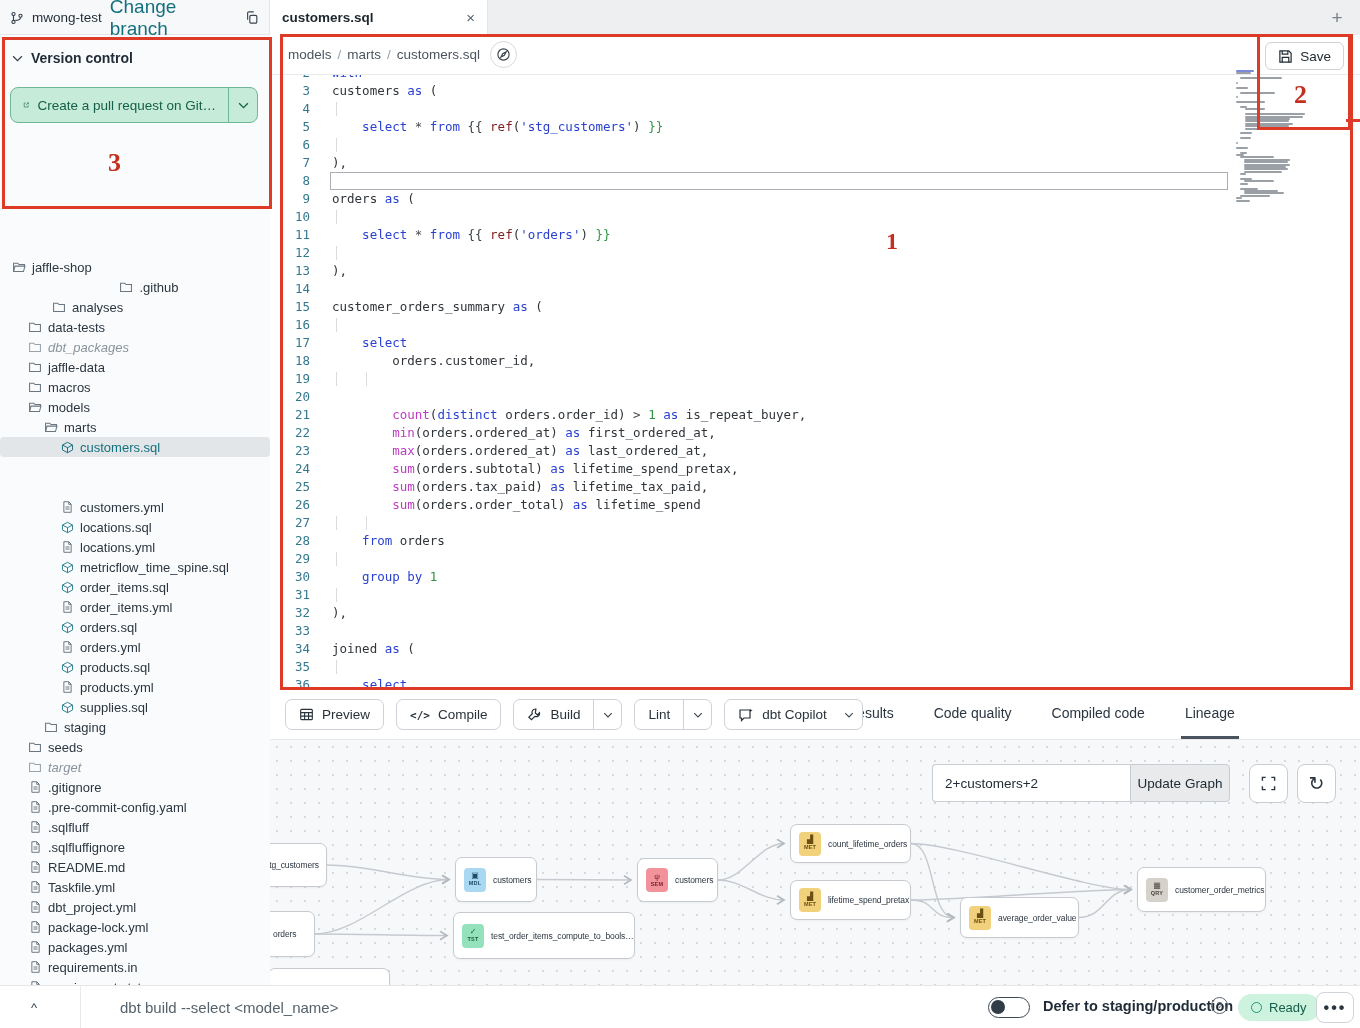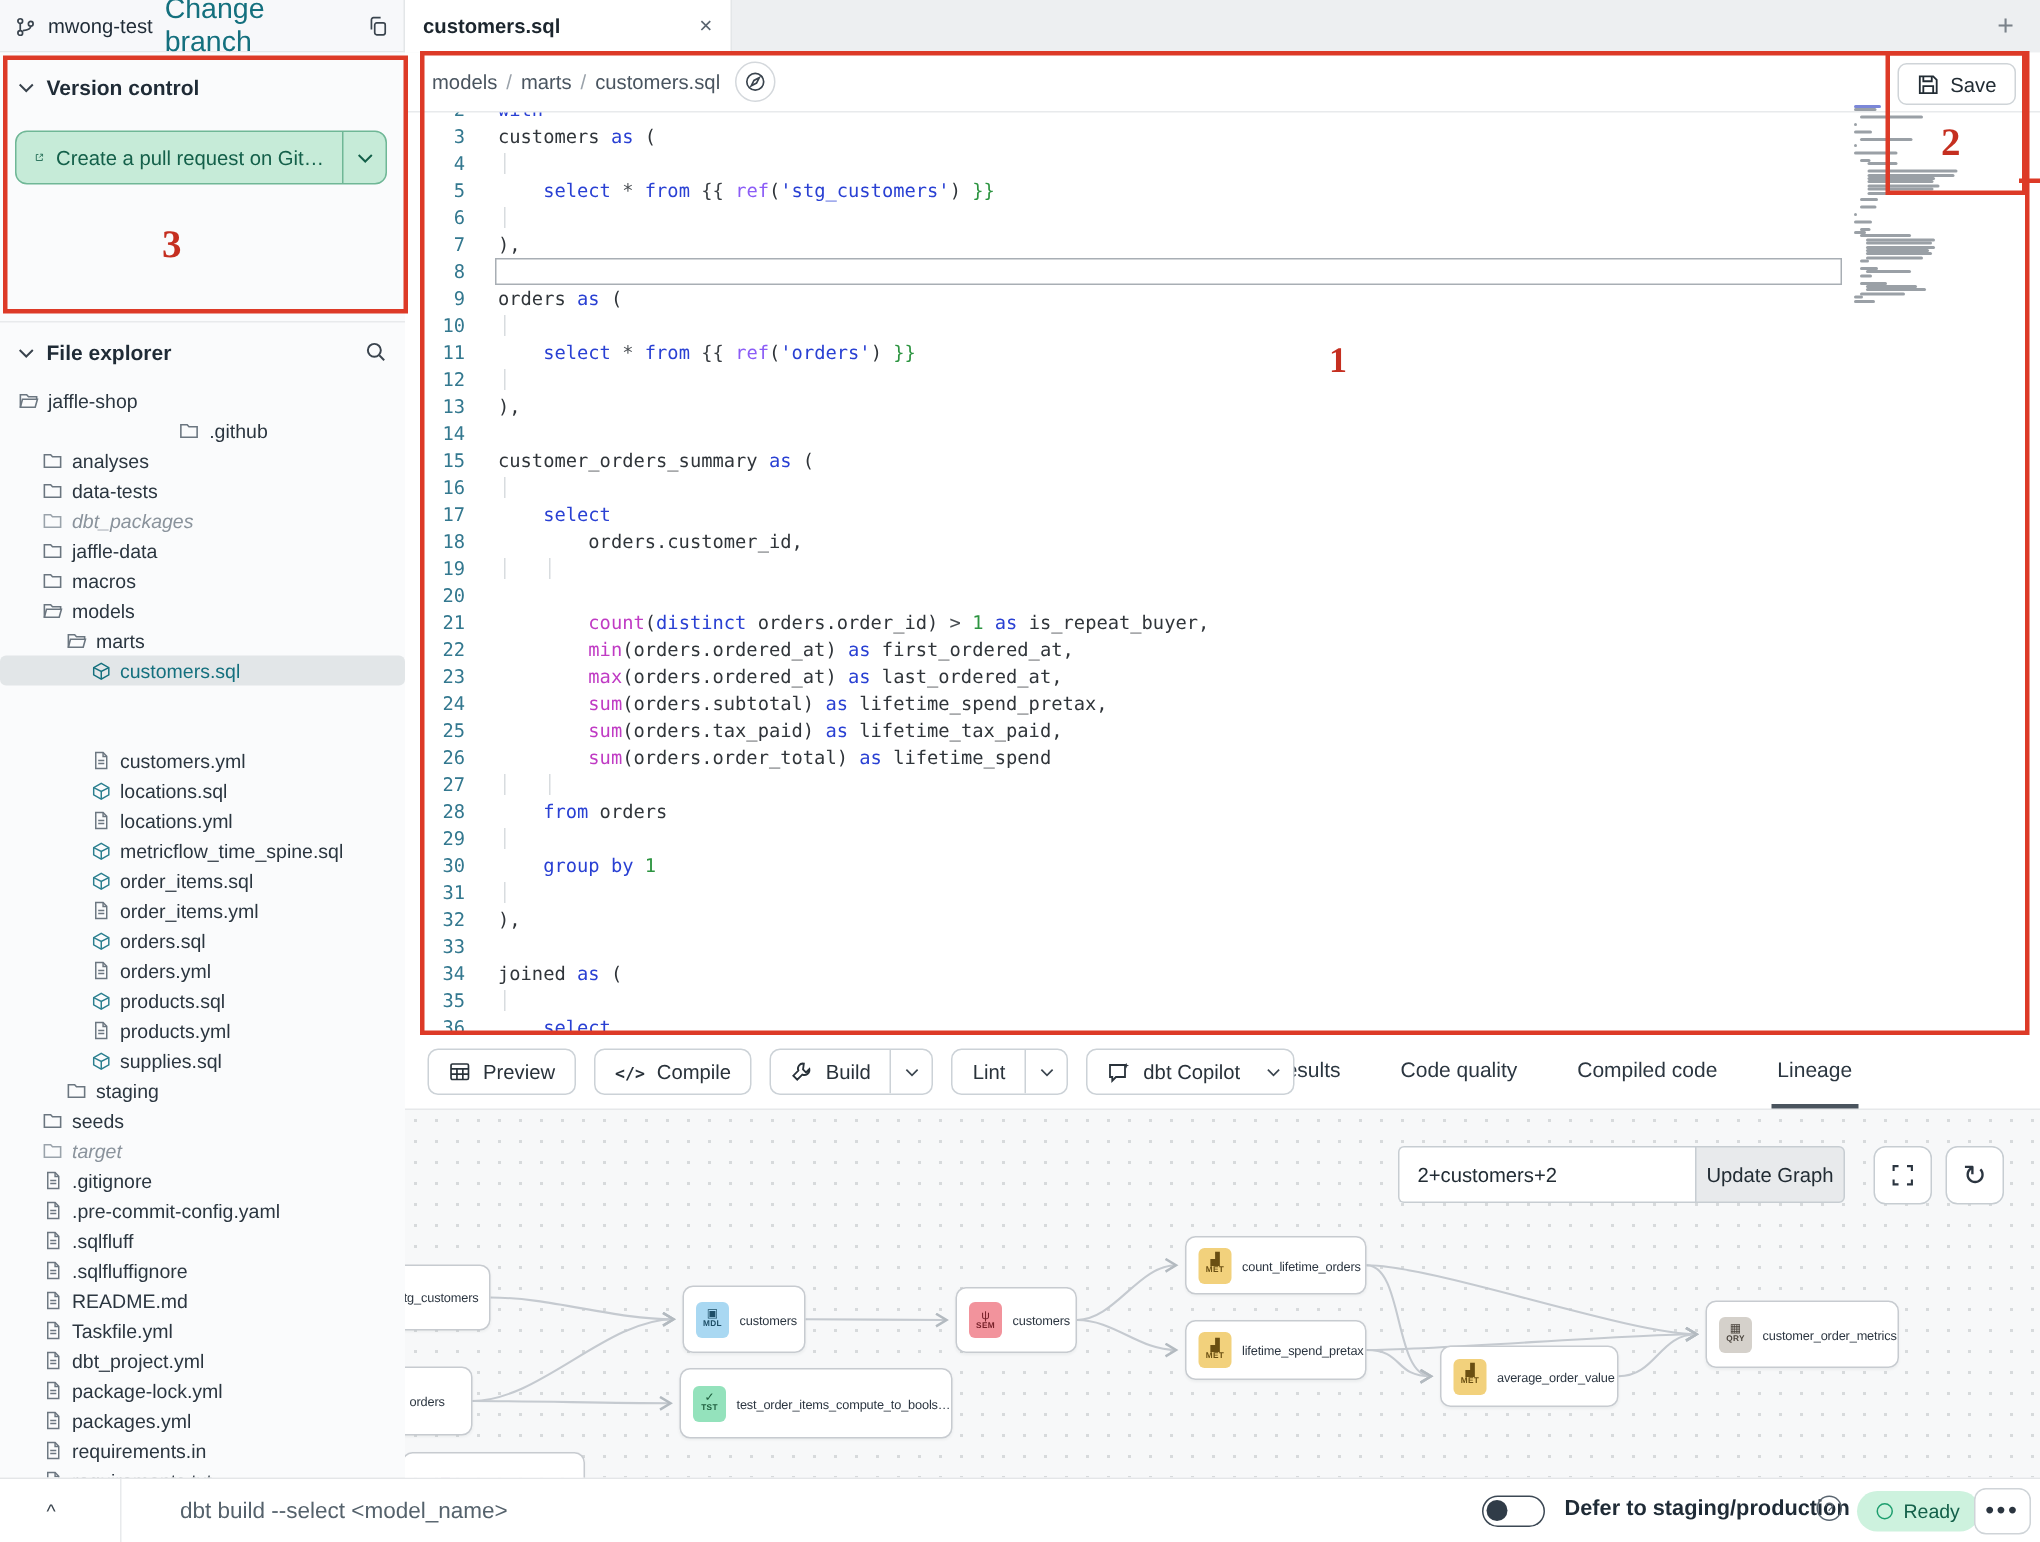--- a/index.html
+++ b/index.html
@@ -39,21 +39,21 @@
   #breadcrumb-bar { position:absolute; left:0; top:0; right:0; height:40px; border-bottom:1px solid #e8eaec; display:flex; align-items:center; padding:0 18px; gap:10px; }
   #breadcrumb { display:flex; gap:6px; font-size:13.5px; color:#4a5560; }
   #breadcrumb .crumb-sep { color:#9aa2aa; }
   #lineage-toggle-btn { width:27px; height:27px; border:1px solid #d4d8dc; border-radius:50%; display:flex; align-items:center; justify-content:center; cursor:pointer; background:#fff; }
   #save-button { position:absolute; right:16px; top:7px; height:28px; padding:0 12px; border:1px solid #cfd4d8; border-radius:6px; background:#fff; display:flex; align-items:center; gap:7px; font-size:13.5px; color:#222c34; cursor:pointer; }
   #code-viewport { position:absolute; left:0; top:40px; right:0; bottom:0; overflow:hidden; font-family:"DejaVu Sans Mono", monospace; font-size:12.5px; }
   .code-row { position:absolute; left:0; width:100%; height:18px; line-height:18px; white-space:pre; }
   .gutter { position:absolute; left:0; width:40px; text-align:right; color:#33788f; }
   .code-text { position:absolute; left:62px; }
   .tk-k { color:#2940d3; } .tk-t { color:#30353a; } .tk-f { color:#c03bc4; }
-  .tk-r { color:#8b5cf6; } .tk-s { color:#2940d3; } .tk-j { color:#2c9440; }
+  .tk-r { color:#7f1d1d; } .tk-s { color:#2940d3; } .tk-j { color:#2c9440; }
   .tk-n { color:#2c9440; } .tk-o { color:#4a4f54; } .tk-b { color:#3a3f44; }
   .indent-guide { position:absolute; top:2px; height:14px; width:1px; background:#d8dcdf; }
   #active-line-box { position:absolute; left:60px; width:898px; height:18px; border:1px solid #a8aeb4; }
   #minimap { position:absolute; right:48px; top:35px; width:78px; height:138px; cursor:pointer; }
   .mm-bar { position:absolute; height:2px; border-radius:1px; }
 
   
   #toolbar-row { position:absolute; left:270px; top:690px; width:1090px; height:50px; background:#fff; border-bottom:1px solid #e6e8ea; }
   #toolbar-buttons { position:absolute; left:15px; top:9px; display:flex; gap:12px; }
   .tb-btn { height:31px; display:flex; align-items:center; border:1px solid #ccd2d7; border-radius:7px; background:#fff; font-size:13.5px; color:#29323a; cursor:pointer; overflow:hidden; }
@@ -143,53 +143,39 @@
           <path d="M6.5 3H3v10h10V9.5M9.5 2.5H13.5V6.5M13.2 2.8 8 8"></path>
         </svg>
       <span>Create a pull request on Git…</span>
     </span>
     <span id="pr-caret">
       <svg class="ic" width="11" height="7" viewBox="0 0 12 8" fill="none" stroke="#14604a" stroke-width="1.5">
           <path d="M1 1.5 6 6.5 11 1.5"></path>
         </svg>
     </span>
   </div>
-  <div id="fe-section">
-    <div id="fe-header" class="side-header">
-      <svg class="ic" width="11" height="7" viewBox="0 0 12 8" fill="none" stroke="#3a444e" stroke-width="1.5">
-          <path d="M1 1.5 6 6.5 11 1.5"></path>
-        </svg>
-      <span>File explorer</span>
-      <span id="fe-search">
-        <svg class="ic" width="15" height="15" viewBox="0 0 16 16" fill="none" stroke="#3a444e" stroke-width="1.4">
-            <circle cx="7" cy="7" r="4.6"></circle>
-            <path d="M10.5 10.5 14 14"></path>
-          </svg>
-      </span>
-    </div>
-  </div>
   <div id="file-tree">
       <div class="tree-row" style="padding-left: 12px;">
         <span class="tree-icon">
           <svg class="ic" width="14" height="14" viewBox="0 0 16 16" fill="none" stroke="#6b7680" stroke-width="1.2">
             <path d="M1.8 13.2V3.6h4.8l1.4 1.6h6.2v1.8"></path>
             <path d="M1.8 13.2 3.4 7h11.4l-1.7 6.2z"></path>
           </svg>
         </span>
         <span class="tree-label">jaffle-shop</span>
       </div>
       <div class="tree-row" style="padding-left: 28px; justify-content: center;">
         <span class="tree-icon">
           <svg class="ic" width="14" height="14" viewBox="0 0 16 16" fill="none" stroke="#6b7680" stroke-width="1.2">
             <path d="M1.8 13.2V3.6h4.8l1.4 1.6h6.2v8z"></path>
           </svg>
         </span>
         <span class="tree-label">.github</span>
       </div>
-      <div class="tree-row" style="padding-left: 28px;">
+      <div class="tree-row" style="padding-left: 28px; margin-left: 24px;">
         <span class="tree-icon">
           <svg class="ic" width="14" height="14" viewBox="0 0 16 16" fill="none" stroke="#6b7680" stroke-width="1.2">
             <path d="M1.8 13.2V3.6h4.8l1.4 1.6h6.2v8z"></path>
           </svg>
         </span>
         <span class="tree-label">analyses</span>
       </div>
       <div class="tree-row" style="padding-left: 28px;">
         <span class="tree-icon">
           <svg class="ic" width="14" height="14" viewBox="0 0 16 16" fill="none" stroke="#6b7680" stroke-width="1.2">

